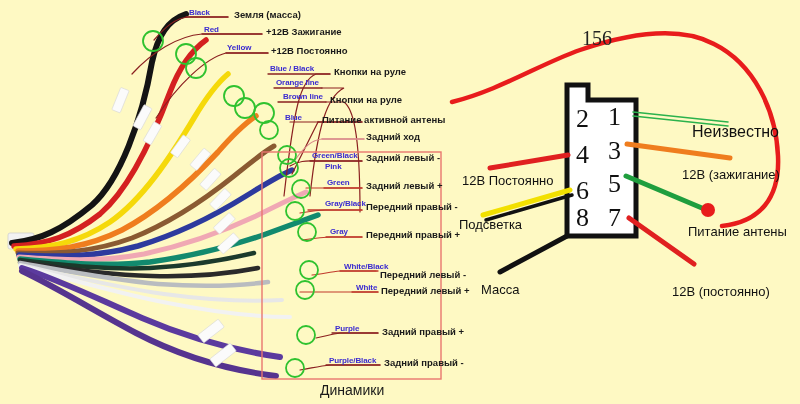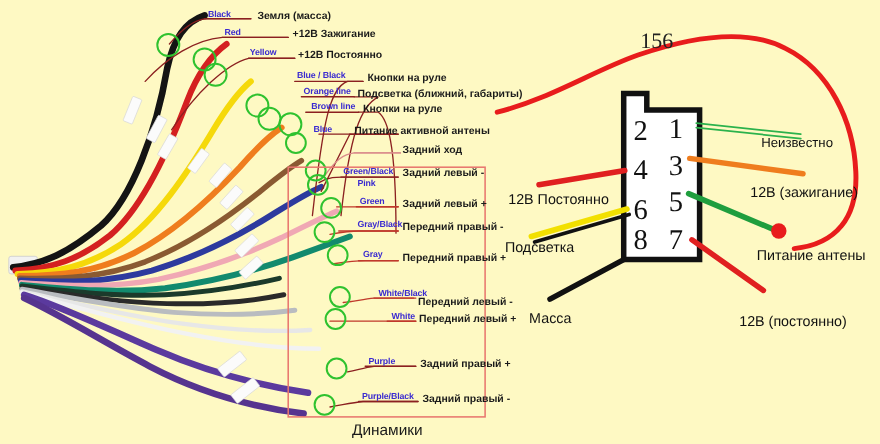--- a/index.html
+++ b/index.html
@@ -51,21 +51,21 @@
     color: #111111;
     font-weight: 400;
   }
   .right-lbl {
     font-family: "Liberation Sans", sans-serif;
     font-size: 13px;
     color: #111111;
   }
   .right-lbl-sm {
     font-family: "Liberation Sans", sans-serif;
-    font-size: 12px;
+    font-size: 16px;
     color: #111111;
   }
   .title-156 {
     font-family: "Liberation Serif", serif;
     font-size: 20px;
     color: #222222;
   }
 </style>
 </head>
 <body>
@@ -240,21 +240,20 @@
   <div class="lbl wire-name" style="left:330px; top:228px;">Gray</div>
   <div class="lbl wire-name" style="left:344px; top:263px;">White/Black</div>
   <div class="lbl wire-name" style="left:356px; top:284px;">White</div>
   <div class="lbl wire-name" style="left:335px; top:325px;">Purple</div>
   <div class="lbl wire-name" style="left:329px; top:357px;">Purple/Black</div>
 
   <div class="lbl func-ru" style="left:234px; top:10px;">Земля (масса)</div>
   <div class="lbl func-ru" style="left:266px; top:27px;">+12В Зажигание</div>
   <div class="lbl func-ru" style="left:271px; top:46px;">+12В Постоянно</div>
   <div class="lbl func-ru" style="left:334px; top:67px;">Кнопки на руле</div>
-  <div class="lbl func-ru" style="left:325px; top:81px;">Подсветка (ближний, габариты)</div>
   <div class="lbl func-ru" style="left:330px; top:95px;">Кнопки на руле</div>
   <div class="lbl func-ru" style="left:322px; top:115px;">Питание активной антены</div>
   <div class="lbl func-ru" style="left:366px; top:132px;">Задний ход</div>
   <div class="lbl func-ru" style="left:366px; top:153px;">Задний левый -</div>
   <div class="lbl func-ru" style="left:366px; top:181px;">Задний левый +</div>
   <div class="lbl func-ru" style="left:366px; top:202px;">Передний правый -</div>
   <div class="lbl func-ru" style="left:366px; top:230px;">Передний правый +</div>
   <div class="lbl func-ru" style="left:380px; top:270px;">Передний левый -</div>
   <div class="lbl func-ru" style="left:381px; top:286px;">Передний левый +</div>
   <div class="lbl func-ru" style="left:382px; top:327px;">Задний правый +</div>

